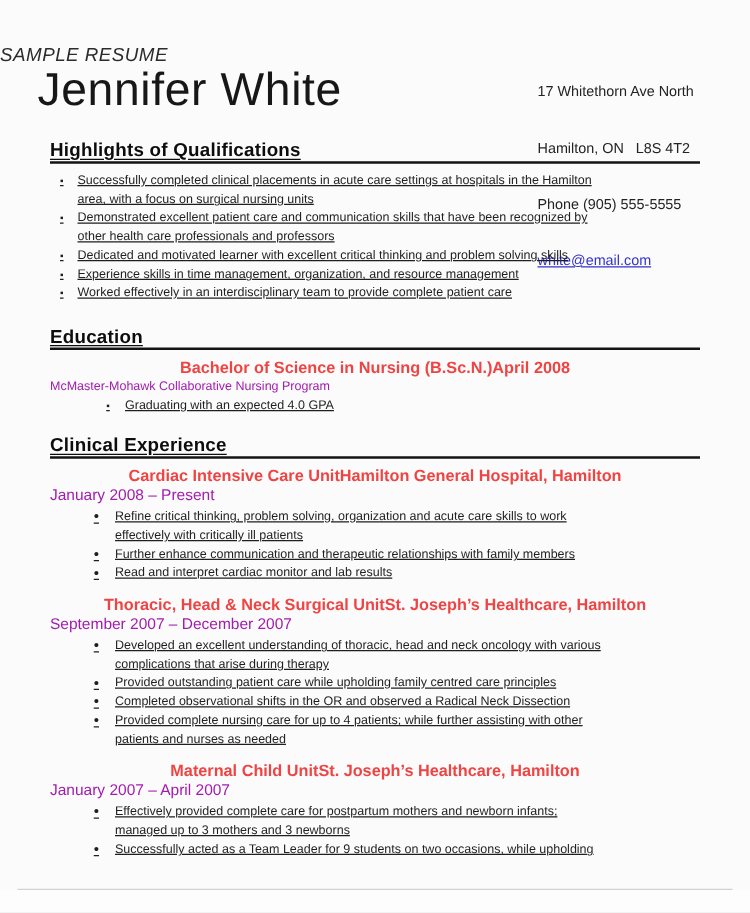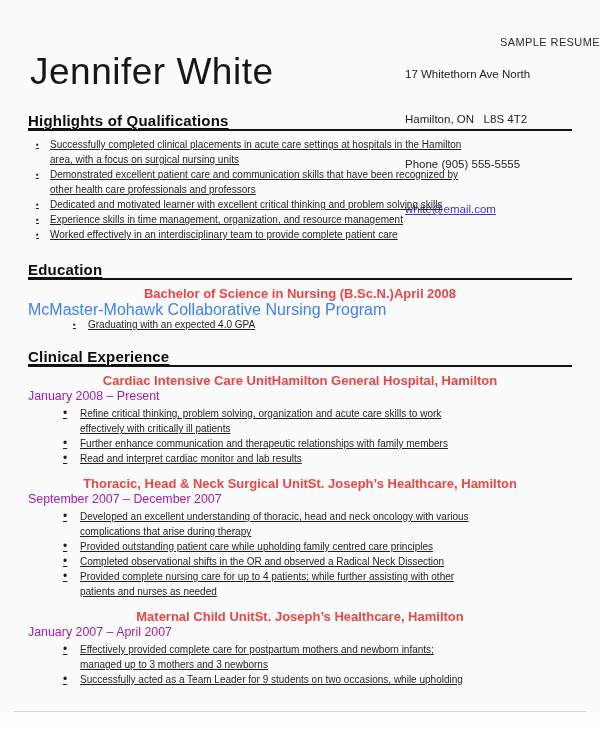--- a/index.html
+++ b/index.html
@@ -3,54 +3,54 @@
 <meta charset="utf-8">
 <style>
   html,body { margin:0; padding:0; background:#e8e8e8; }
   .page {
     position:relative; width:600px; height:730px; margin:0 auto;
     background:#fbfbfb; color:#1d1d1d; overflow:hidden;
     font-family:"Liberation Sans","DejaVu Sans",sans-serif;
   }
   
   .watermark {
-    position:absolute; top:36px; left:0; width:100%; text-align:right;
-    font-size:11px; letter-spacing:.4px; color:#2b2b2b;
+    position:absolute; top:36px; left:0; width:100%; text-align:left;
+    font-size:15px; letter-spacing:.4px; color:#2b2b2b;font-style:italic;
   }
   .name {
     position:absolute; top:50px; left:30px;
     font-size:37px; line-height:44px; font-weight:400; letter-spacing:.5px; color:#171717;
   }
   .contact {
-    position:absolute; top:37px; left:405px;
+    position:absolute; top:37px; left:430px;
     font-size:11.5px; line-height:15px; color:#232323; white-space:pre;
   }
   .contact a { color:#3333cc; text-decoration:underline; cursor:pointer; }
   
-  .main { position:absolute; top:0; left:0; width:600px; padding:112px 28px 0; box-sizing:border-box; }
+  .main { position:absolute; top:0; left:0; width:600px; padding:112px 40px 0; box-sizing:border-box; }
   .shead {
     display:flex; border-bottom:2px solid #141414;
     font-weight:700; font-size:15px; line-height:17px; letter-spacing:.2px; color:#0d0d0d;
     margin-bottom:6px;
   }
   .shead .t { text-decoration:underline; text-underline-offset:2px; }
   .sec-edu { margin-top:19px; }
   .sec-clin { margin-top:16px; }
   
   .b { display:flex; font-size:10px; line-height:15px; color:#1f1f1f;text-decoration:underline; }
   .b .tx { flex:1; white-space:pre-wrap; }
   .hl-b::before  { content:"▪"; flex:0 0 14px; margin-left:8px;  font-size:8px;  line-height:15px; }
   .edu-b::before { content:"▪"; flex:0 0 15px; margin-left:45px; font-size:8px;  line-height:15px; }
   .job-b::before { content:"•"; flex:0 0 17px; margin-left:35px; font-size:12px; line-height:15px; }
   
   .row2 {
     display:flex; justify-content:center;
     font-weight:700; font-size:13px; line-height:16px; color:#ef4444; margin-top:2px;
   }
-  .plain { font-size:16px; line-height:15px; color:#3b82f6; }
+  .plain { font-size:10px; line-height:15px; color:#a21caf; }
   .dates { font-size:12.4px; line-height:15px; color:#a21caf; margin-bottom:1px; }
   .job { margin-top:10px; }
   .job .bullets { margin-top:2px; }
   
   .cut-line { position:absolute; top:711px; left:14px; right:14px; height:1px; background:#d2d2d2; }
   .cut-mask { position:absolute; top:712px; left:0; width:100%; height:18px; background:#fdfdfd; }
 </style>
 </head>
 <body>
 

